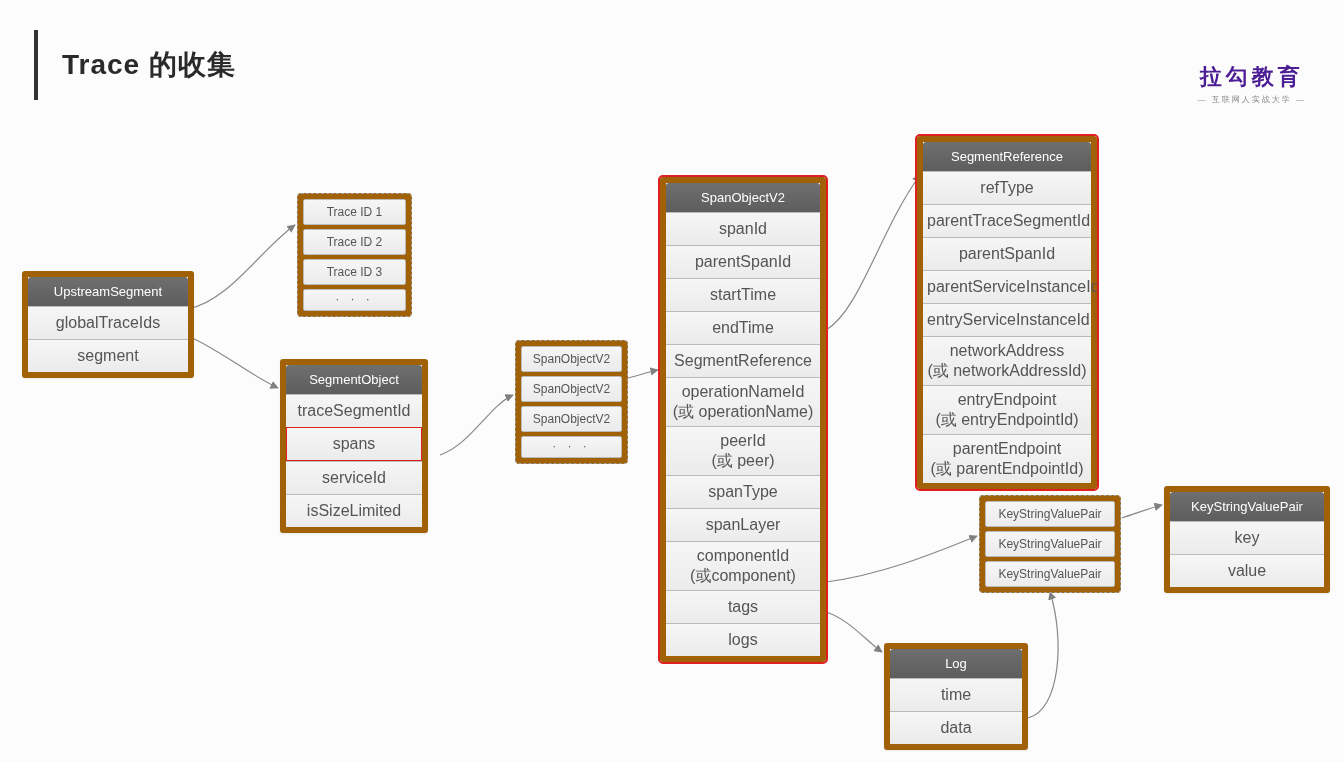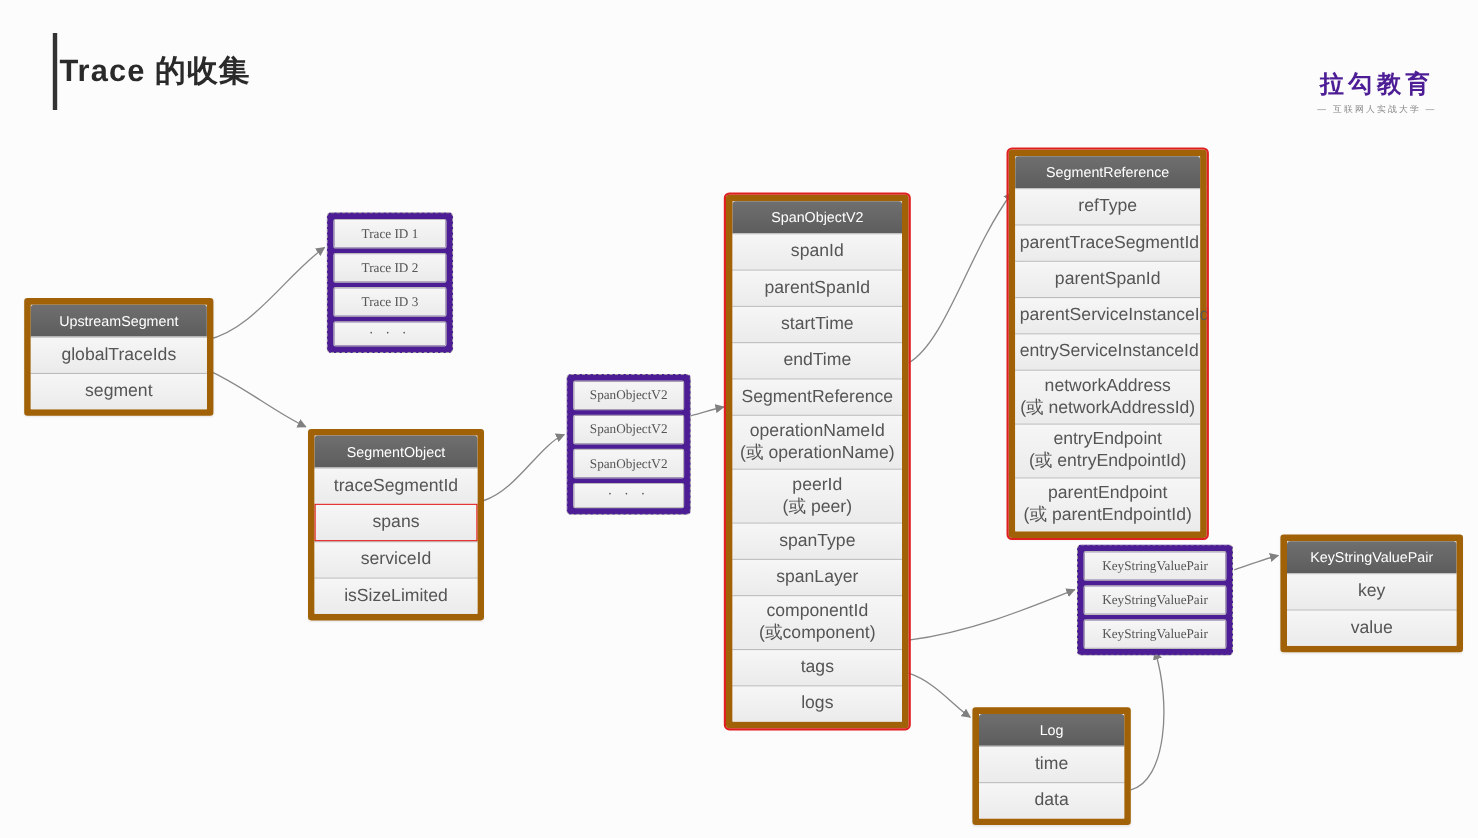--- a/index.html
+++ b/index.html
@@ -7,24 +7,24 @@
     width: 1344px;
     height: 762px;
     background: #fcfcfc;
     font-family: "Helvetica Neue", Arial, sans-serif;
     position: relative;
     overflow: hidden;
     color: #333;
   }
   .title-bar {
     position: absolute;
-    left: 48px;
+    left: 34px;
     top: 30px;
     border-left: 4px solid #333;
-    padding-left: 2px;
+    padding-left: 24px;
     height: 70px;
     display: flex;
     align-items: center;
   }
   .title-bar h1 {
     font-size: 28px;
     font-weight: 700;
     color: #2a2a2a;
     letter-spacing: 1px;
   }
@@ -71,22 +71,21 @@
     color: #555;
     line-height: 1.25;
   }
   .box .row:first-of-type { border-top: none; }
   .box .row.multi { padding: 4px 4px; }
   .list {
     position: absolute;
     border: 1.5px dashed #a0a0a0;
     border-radius: 4px;
     padding: 5px;
-    background: #4c1d95;
-    font-family: Liberation Serif, serif;
+    background: #a16207;
   }
   .list .item {
     border: 1px solid #bbb;
     border-radius: 2px;
     background: linear-gradient(#f6f6f6,#ecebeb);
     font-size: 12px;
     text-align: center;
     padding: 5px 6px;
     color: #555;
     margin-bottom: 4px;
@@ -146,21 +145,21 @@
   <div class="row">segment</div>
 </div>
 
 <div class="list" style="left:297px; top:193px; width:115px;">
   <div class="item">Trace ID 1</div>
   <div class="item">Trace ID 2</div>
   <div class="item">Trace ID 3</div>
   <div class="item dots">· · ·</div>
 </div>
 
-<div class="box" style="left:280px; top:390px; width:160px;">
+<div class="box" style="left:280px; top:359px; width:148px;">
   <div class="hdr">SegmentObject</div>
   <div class="row">traceSegmentId</div>
   <div class="row red-row">spans</div>
   <div class="row">serviceId</div>
   <div class="row">isSizeLimited</div>
 </div>
 
 <div class="list" style="left:515px; top:340px; width:113px;">
   <div class="item">SpanObjectV2</div>
   <div class="item">SpanObjectV2</div>

